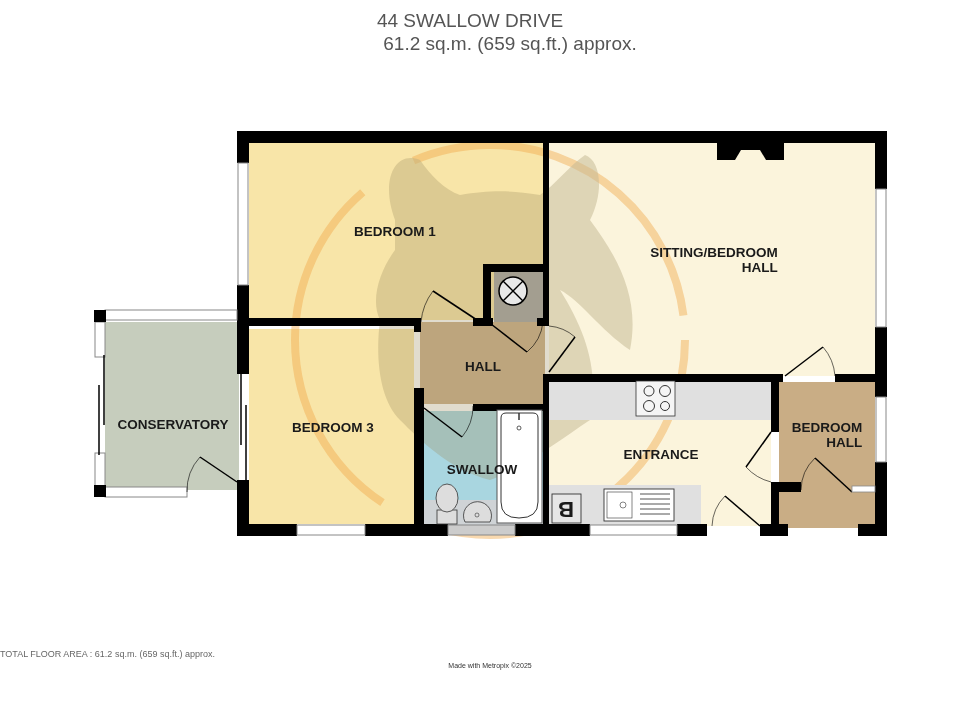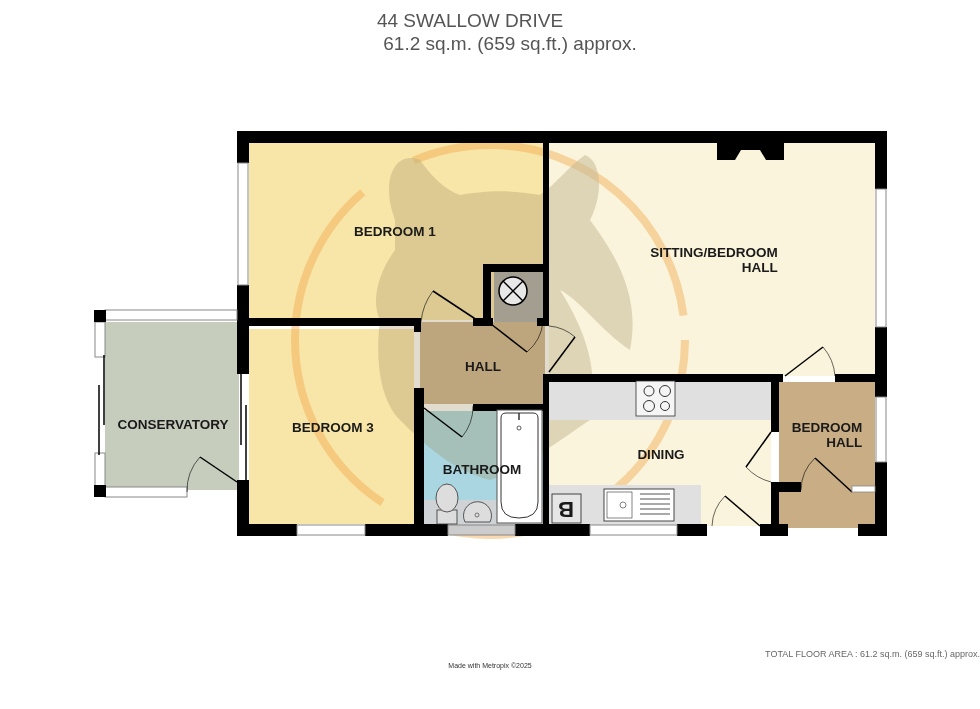--- a/index.html
+++ b/index.html
@@ -1,20 +1,20 @@
 <!DOCTYPE html>
 <html><head>
 <meta charset="utf-8">
 <style>
   html, body { margin: 0; padding: 0; background: #ffffff; }
   body { width: 980px; height: 709px; position: relative; overflow: hidden; font-family: "Liberation Sans", sans-serif; }
   .title { position: absolute; left: 0; width: 980px; text-align: center; color: #555555; font-size: 19px; }
   .t1 { top: 10px; left: -20px; }
   .t2 { top: 33px; left: 20px; }
-  .footer1 { position: absolute; top: 649px; left: 0; width: 980px; text-align: right; color: #666; font-size: 9px; }
+  .footer1 { position: absolute; top: 649px; left: 0; width: 980px; text-align: left; color: #666; font-size: 9px; }
   .footer2 { position: absolute; top: 662px; left: 0; width: 980px; text-align: center; color: #333; font-size: 7px; }
   .plan { position: absolute; left: 0; top: 0; width: 980px; height: 709px; }
   .room-label { position: absolute; font-weight: bold; font-size: 13.5px; color: #1a1a1a; text-align: right; line-height: 15px; white-space: nowrap; transform: translate(-50%, -50%); }
 </style>
 </head>
 <body>
 
 <div class="title t1">44 SWALLOW DRIVE</div>
 <div class="title t2">61.2 sq.m. (659 sq.ft.) approx.</div>
 
@@ -186,22 +186,22 @@
 </svg>
 
 <div class="room-label" style="left:395px; top:231px;">BEDROOM 1</div>
 <div class="room-label" style="left:714px; top:260px;">
   <div>SITTING/BEDROOM</div>
   <div>HALL</div>
 </div>
 <div class="room-label" style="left:483px; top:366px;">HALL</div>
 <div class="room-label" style="left:173px; top:404px;margin-top:20px;">CONSERVATORY</div>
 <div class="room-label" style="left:333px; top:427px;">BEDROOM 3</div>
-<div class="room-label" style="left:482px; top:469px;">BATHROOM</div>
-<div class="room-label" style="left:661px; top:454px;">DINING</div>
+<div class="room-label" style="left:482px; top:469px;">SWALLOW</div>
+<div class="room-label" style="left:661px; top:454px;">ENTRANCE</div>
 <div class="room-label" style="left:827px; top:435px;">
   <div>BEDROOM</div>
   <div>HALL</div>
 </div>
 <div class="room-label" style="left:566px; top:509px; font-size:22px; transform: translate(-50%,-50%) rotate(180deg);">B</div>
 
 <div class="footer1">TOTAL FLOOR AREA : 61.2 sq.m. (659 sq.ft.) approx.</div>
 <div class="footer2">Made with Metropix ©2025</div>
 
 </body></html>

